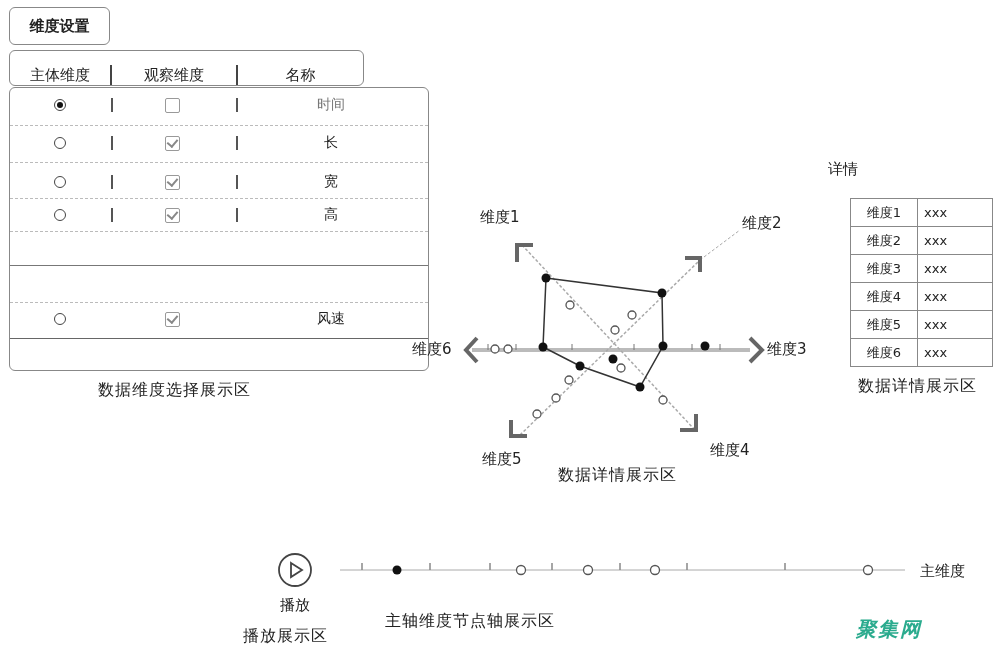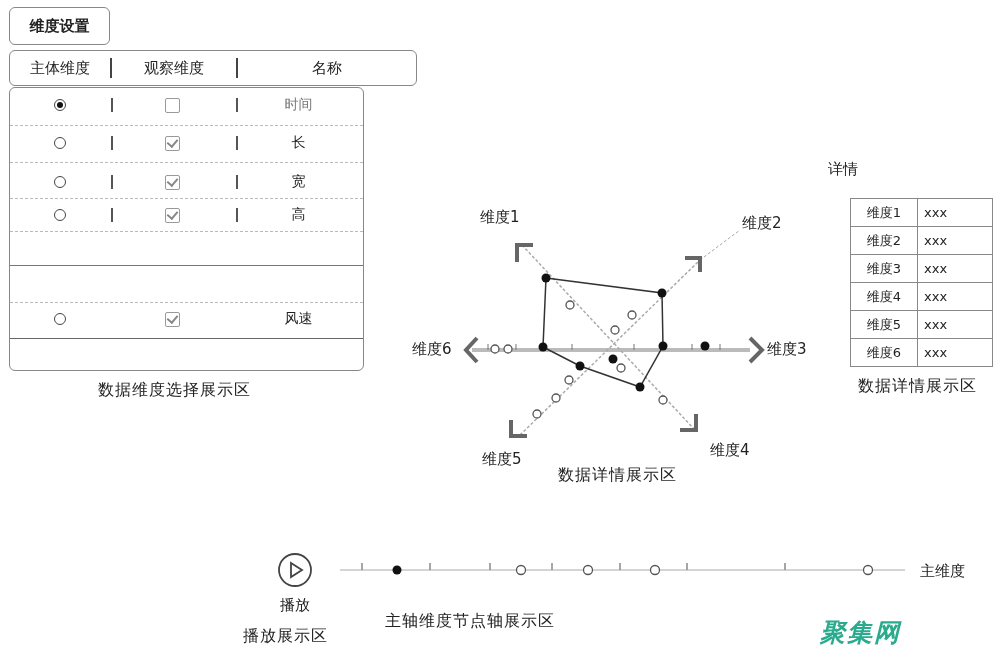--- a/index.html
+++ b/index.html
@@ -1,42 +1,42 @@
 <!DOCTYPE html>
 <html><head>
 <meta charset="utf-8">
 <style>
   html,body{margin:0;padding:0;background:#fff;}
   body{width:1000px;height:653px;position:relative;overflow:hidden;font-family:"DejaVu Sans","Liberation Sans",sans-serif;color:#222;}
   .abs{position:absolute;}
   .tab-btn{left:9px;top:7px;width:101px;height:38px;border:1px solid #888;border-radius:6px;font-size:15px;font-weight:bold;display:flex;align-items:center;justify-content:center;background:#fff;box-sizing:border-box;}
-  .hdr{left:9px;top:50px;width:408px;height:36px;border:1px solid #888;border-radius:6px;box-sizing:border-box;display:flex;align-items:center;font-size:15px;}
+  .hdr{left:9px;top:50px;width:355px;height:36px;border:1px solid #888;border-radius:6px;box-sizing:border-box;display:flex;align-items:flex-end;font-size:15px;}
   .hdr .c{flex:1;text-align:center;}
   .hdr .c1{flex:0 0 100px;}
   .hdr .c2{flex:0 0 124px;}
   .hdr .sep{width:2px;height:20px;background:#444;}
-  .tbl{left:9px;top:87px;width:355px;height:284px;border:1px solid #888;border-radius:6px;box-sizing:border-box;}
+  .tbl{left:9px;top:87px;width:420px;height:284px;border:1px solid #888;border-radius:6px;box-sizing:border-box;}
   .row{position:absolute;left:0;width:100%;height:34px;display:flex;align-items:center;font-size:14px;}
   .row .cr{width:100px;display:flex;justify-content:center;}
   .row .cc{width:124px;display:flex;justify-content:center;position:relative;}
   .row .cn{flex:1;text-align:center;}
   .radio{width:12px;height:12px;border:1.5px solid #444;border-radius:50%;display:flex;align-items:center;justify-content:center;box-sizing:border-box;}
   .radio.on::after{content:"";width:6px;height:6px;background:#111;border-radius:50%;}
   .chk{width:15px;height:15px;border:1.5px solid #999;border-radius:2px;box-sizing:border-box;position:relative;}
   .chk.on::after{content:"";position:absolute;left:3px;top:0px;width:5px;height:8px;border-right:2px solid #888;border-bottom:2px solid #888;transform:rotate(40deg);}
   .vsep{position:absolute;width:1.5px;height:14px;background:#555;}
   .dash{position:absolute;left:0;width:100%;height:0;border-top:1px dashed #bbb;}
   .solid{position:absolute;left:0;width:100%;height:0;border-top:1px solid #777;}
   .caption{font-family:"DejaVu Serif","Liberation Serif",serif;font-size:16px;letter-spacing:1px;}
   .lbl{font-size:15px;}
   .detail-title{left:828px;top:160px;font-size:15px;}
   .dtbl{left:850px;top:198px;width:143px;border-collapse:collapse;font-size:13px;}
   .dtbl td{border:1px solid #888;height:27px;padding:0 6px;}
   .dtbl td:first-child{width:54px;text-align:center;}
-  .watermark{left:820px;top:616px;font-size:25px;font-weight:bold;color:#2bab8e;font-style:italic;letter-spacing:2px;font-family:"DejaVu Sans",sans-serif;}
+  .watermark{left:856px;top:616px;font-size:20px;font-weight:bold;color:#2bab8e;font-style:italic;letter-spacing:2px;font-family:"DejaVu Sans",sans-serif;}
 </style>
 </head>
 <body>
 
 <div class="abs tab-btn">维度设置</div>
 
 <div class="abs hdr">
   <div class="c c1">主体维度</div>
   <div class="sep"></div>
   <div class="c c2">观察维度</div>

